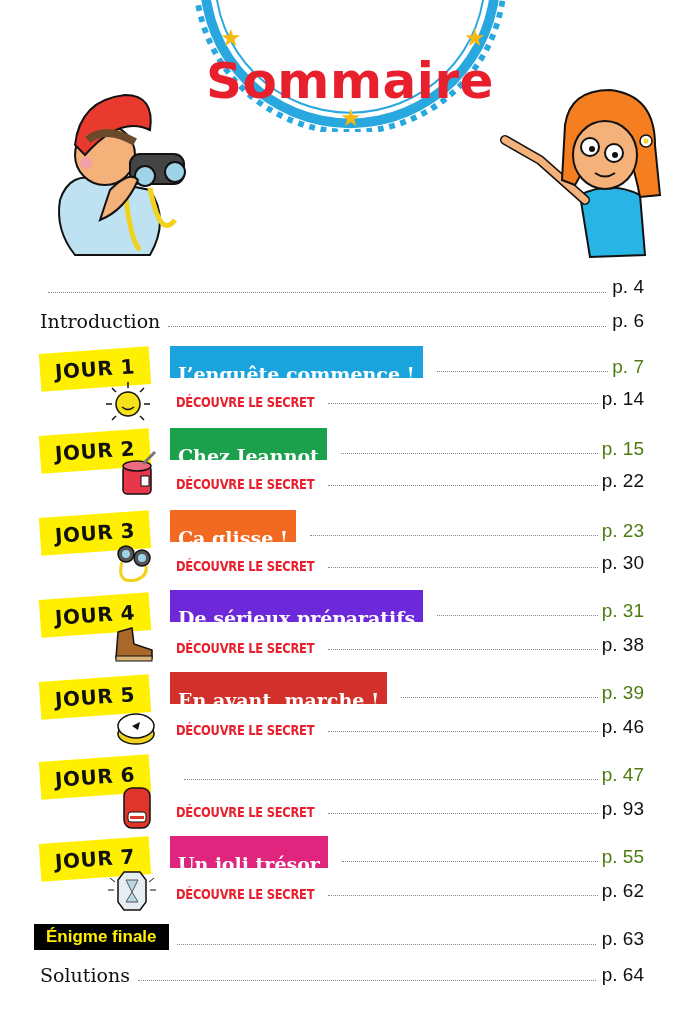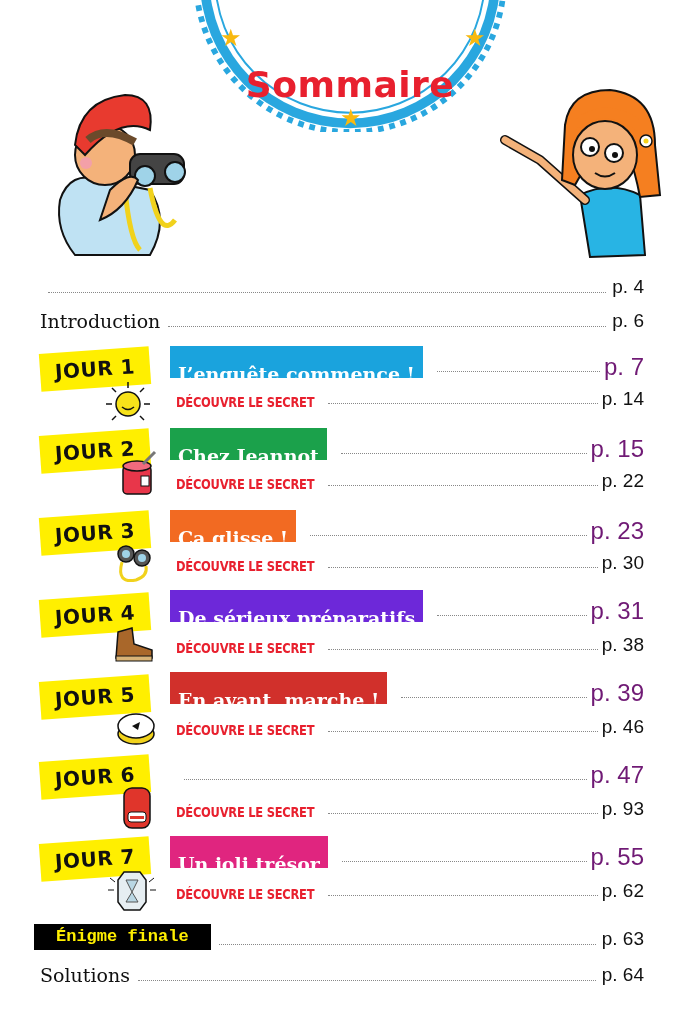--- a/index.html
+++ b/index.html
@@ -1,35 +1,35 @@
 <!DOCTYPE html>
 <html><head>
   <meta charset="utf-8">
   <style>
     * { box-sizing: border-box; margin: 0; padding: 0; }
     body { width: 700px; height: 1028px; background: #ffffff; position: relative; overflow: hidden; font-family: "Liberation Sans", sans-serif; }
     .badge { position: absolute; left: 188px; top: -140px; width: 324px; height: 272px; }
-    .badge-title { position: absolute; left: 0; top: 64px; width: 700px; text-align: center; font-family: "DejaVu Sans", sans-serif; font-weight: bold; font-size: 36px; color: #e8202e; letter-spacing: 0.5px; }
+    .badge-title { position: absolute; left: 0; top: 52px; width: 700px; text-align: center; font-family: "DejaVu Sans", sans-serif; font-weight: bold; font-size: 50px; color: #e8202e; letter-spacing: 0.5px; }
     .star { position: absolute; color: #f8b90f; font-size: 24px; line-height: 1; }
     .char { position: absolute; }
     .row { position: absolute; left: 0; width: 604px; height: 30px; display: flex; align-items: flex-end; }
     .row .label { font-family: "DejaVu Serif", serif; font-size: 19px; color: #111; white-space: nowrap; line-height: 22px; }
     .row .dots { flex: 1; border-bottom: 1.5px dotted #888; margin: 0 6px 5px 8px; height: 1px; }
     .row .page { font-family: "Liberation Sans", sans-serif; font-size: 19px; color: #111; white-space: nowrap; line-height: 22px; }
     .jour { position: absolute; left: 40px; width: 110px; height: 38px; background: #ffef00; transform: rotate(-4deg); display: flex; align-items: center; justify-content: center; font-family: "DejaVu Sans", sans-serif; font-weight: bold; font-size: 20px; color: #111; letter-spacing: 0.5px; }
     .chapter { position: absolute; left: 170px; width: 474px; height: 30px; display: flex; align-items: flex-end; }
     .chapter .title { padding: 16px 8px; height: 28px; line-height: 24px; font-family: "DejaVu Serif", serif; font-weight: bold; font-size: 19px; color: #fff; white-space: nowrap; }
     .chapter .dots { flex: 1; border-bottom: 1.5px dotted #888; margin: 0 4px 6px 14px; height: 1px; }
-    .chapter .page { font-size: 24px; color: #701a75; white-space: nowrap; line-height: 22px; }
+    .chapter .page { font-size: 19px; color: #4d7c0f; white-space: nowrap; line-height: 22px; }
     .secret { position: absolute; left: 176px; width: 468px; height: 24px; display: flex; align-items: flex-end; }
     .secret .slabel { font-family: "DejaVu Sans", sans-serif; font-weight: bold; font-size: 14px; color: #e8202e; letter-spacing: -0.3px; white-space: nowrap; transform: scaleX(0.82); transform-origin: left center; display: inline-block; width: 152px; }
     .secret .dots { flex: 1; border-bottom: 1.5px dotted #888; margin: 0 4px 6px 0; height: 1px; }
     .secret .page { font-size: 19px; color: #111; white-space: nowrap; line-height: 22px; }
     .icon { position: absolute; width: 52px; height: 48px; }
-    .enigme-label { background: #000; color: #ffef00; padding: 2px 22px; font-family: Liberation Mono, monospace; font-weight: bold; font-size: 17px; line-height: 22px; }
+    .enigme-label { background: #000; color: #ffef00; padding: 2px 12px; font-family: Liberation Sans, sans-serif; font-weight: bold; font-size: 17px; line-height: 22px; }
   </style>
 </head>
 <body>
 
 <svg class="badge" viewBox="0 0 324 272" style="position:absolute;left:188px;top:-130px;width:324px;height:262px;">
   <g transform="translate(162,112)">
     <circle r="156" fill="#29a7df"></circle>
     <g fill="#29a7df">
 
       <circle r="160" fill="none" stroke="#29a7df" stroke-width="6" stroke-dasharray="6 6"></circle>

